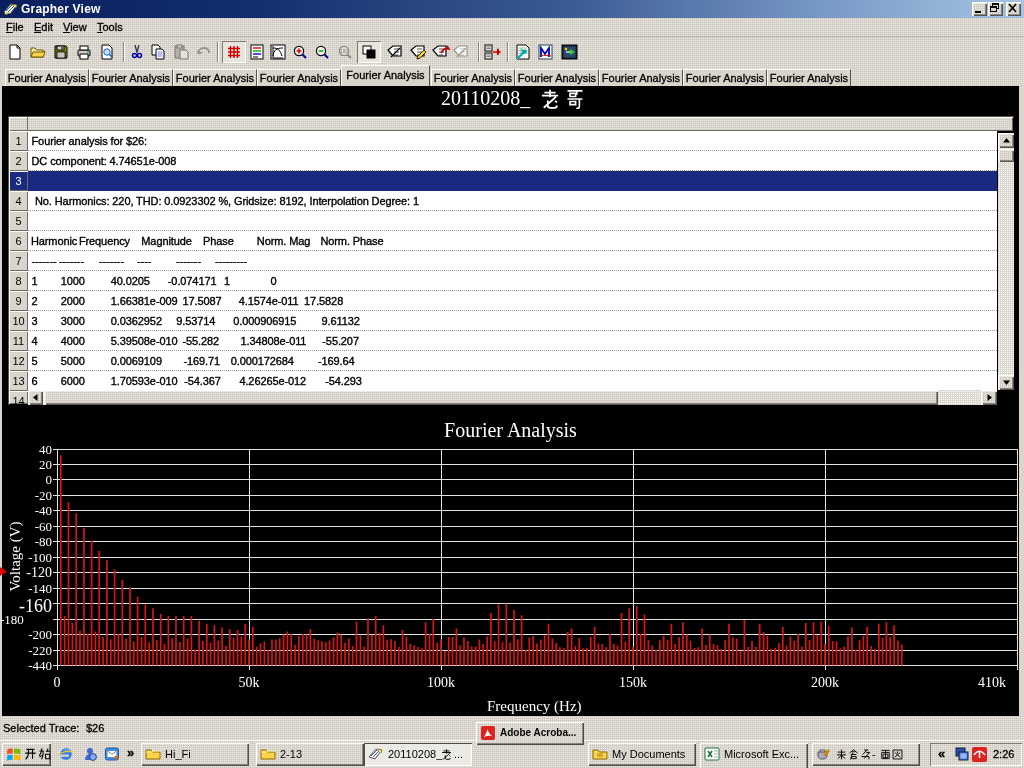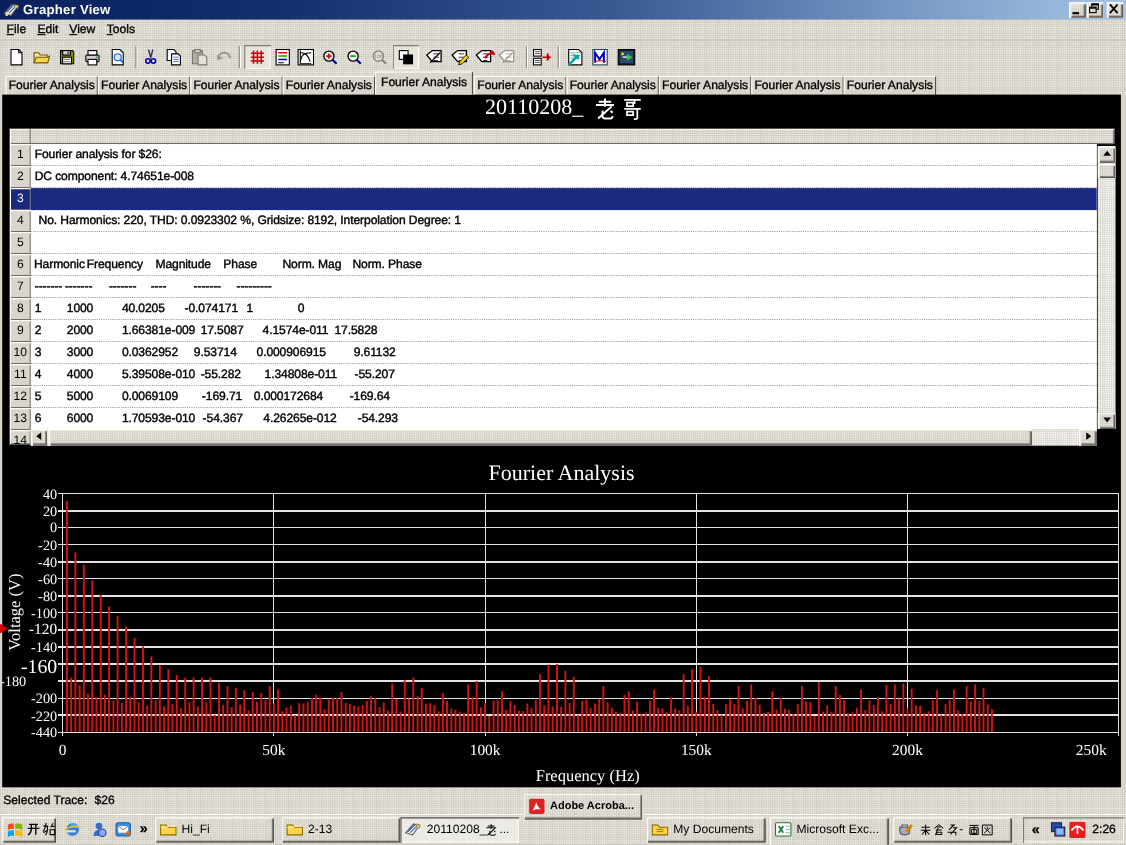--- a/index.html
+++ b/index.html
@@ -384,21 +384,21 @@
 <div class="a serif" style="left:0px;top:596px;width:52px;text-align:right;font-size:18px">-160</div>
 <div class="a serif" style="left:0px;top:612px;width:52px;font-size:13px">-180</div>
 <div class="a serif" style="left:0px;top:627px;width:52px;text-align:right;font-size:13px">-200</div>
 <div class="a serif" style="left:0px;top:643px;width:52px;text-align:right;font-size:13px">-220</div>
 <div class="a serif" style="left:0px;top:658px;width:52px;text-align:right;font-size:13px">-440</div>
 <div class="a serif" style="left:27px;top:675px;width:60px;text-align:center;font-size:14px">0</div>
 <div class="a serif" style="left:219px;top:675px;width:60px;text-align:center;font-size:14px">50k</div>
 <div class="a serif" style="left:411px;top:675px;width:60px;text-align:center;font-size:14px">100k</div>
 <div class="a serif" style="left:603px;top:675px;width:60px;text-align:center;font-size:14px">150k</div>
 <div class="a serif" style="left:795px;top:675px;width:60px;text-align:center;font-size:14px">200k</div>
-<div class="a serif" style="left:962px;top:675px;width:60px;text-align:center;font-size:14px">250k</div>
+<div class="a serif" style="left:962px;top:675px;width:60px;text-align:center;font-size:14px">410k</div>
 <div class="a serif" style="left:487px;top:698px;font-size:15px">Frequency (Hz)</div>
 <div class="a serif" style="left:-45px;top:548px;font-size:15px;transform:rotate(-90deg);width:120px;text-align:center">Voltage (V)</div>
 <div class="a dith" style="left:0;top:716px;width:1024px;height:24px">
     <span class="a btxt" style="left:3px;top:6px">Selected Trace:</span>
     <span class="a btxt" style="left:86px;top:6px">$26</span>
   </div>
 <div class="a dith" style="left:0;top:740px;width:1024px;height:28px;border-top:1px solid #fffefb"></div>
 <div class="tbtn dith" style="left:2px;top:743px;width:49px">
     <div class="a" style="left:4px;top:3px"><svg width="16" height="15" viewBox="0 0 16 15" style="">
         <path d="M1.2 3.8C2.8 2.6 4.4 2.2 6.6 2.8v5C4.4 7.2 2.8 7.6 1.2 8.8z" fill="#f34f1c"></path>

